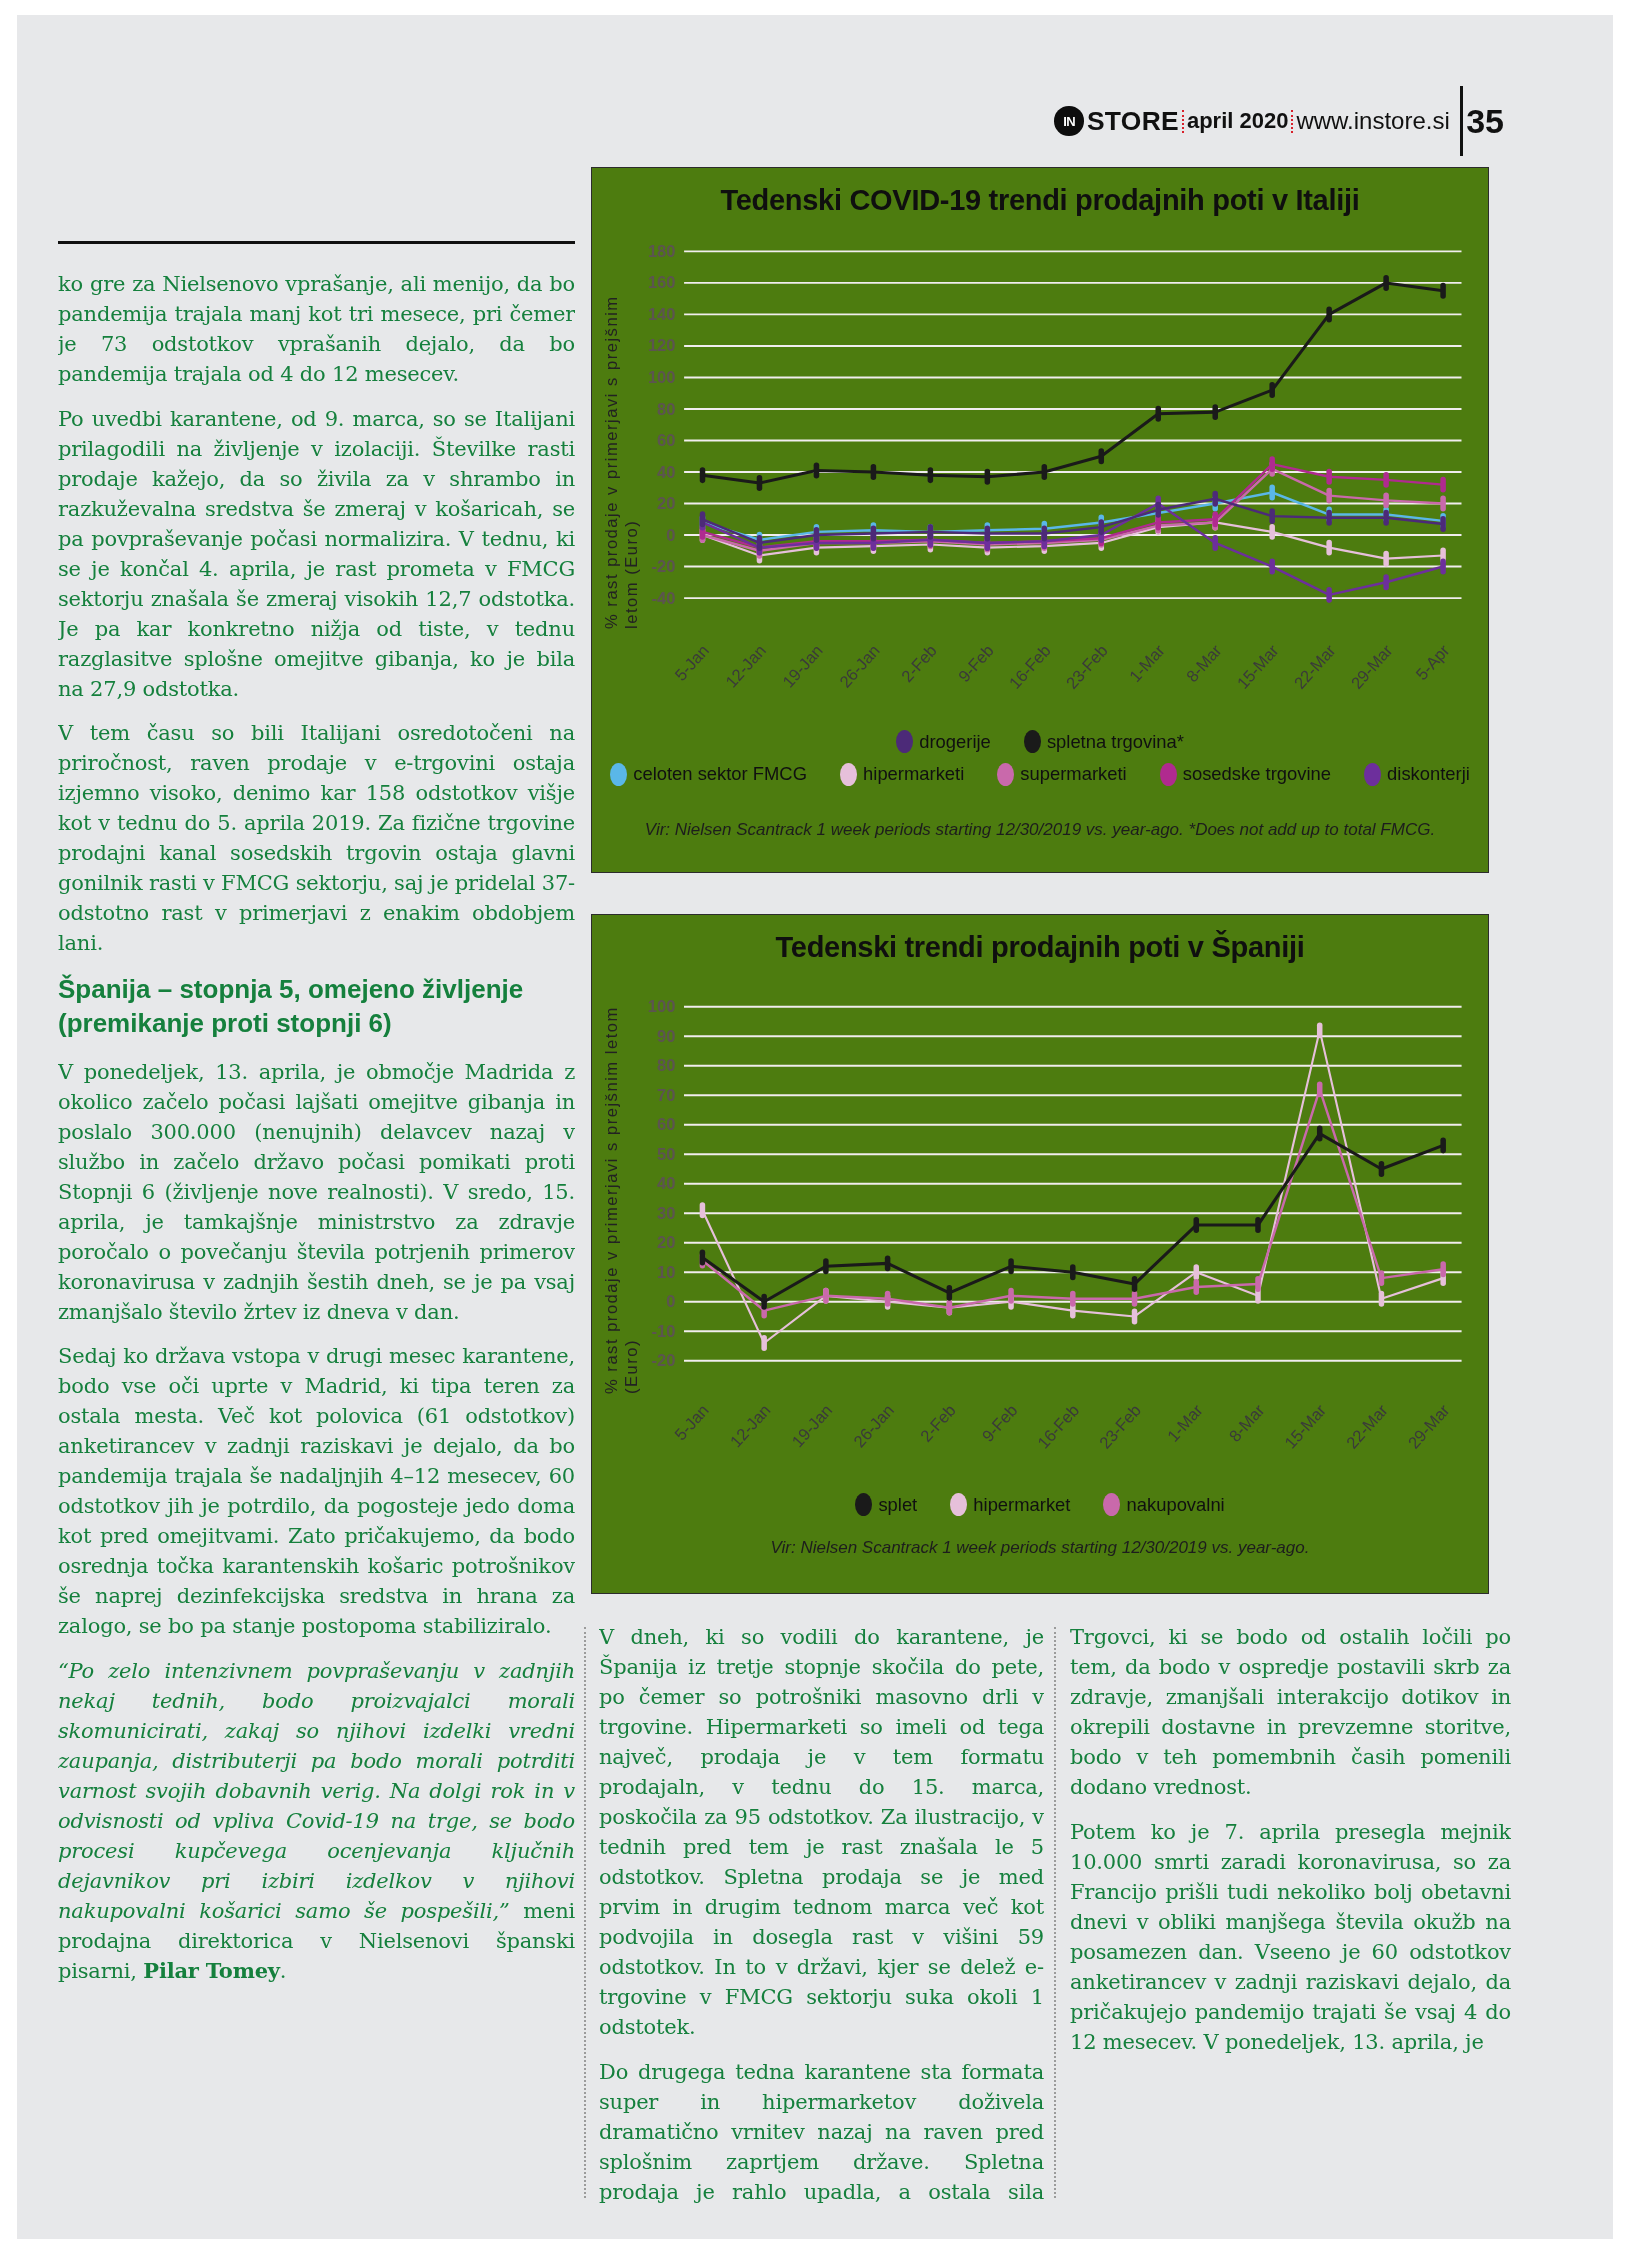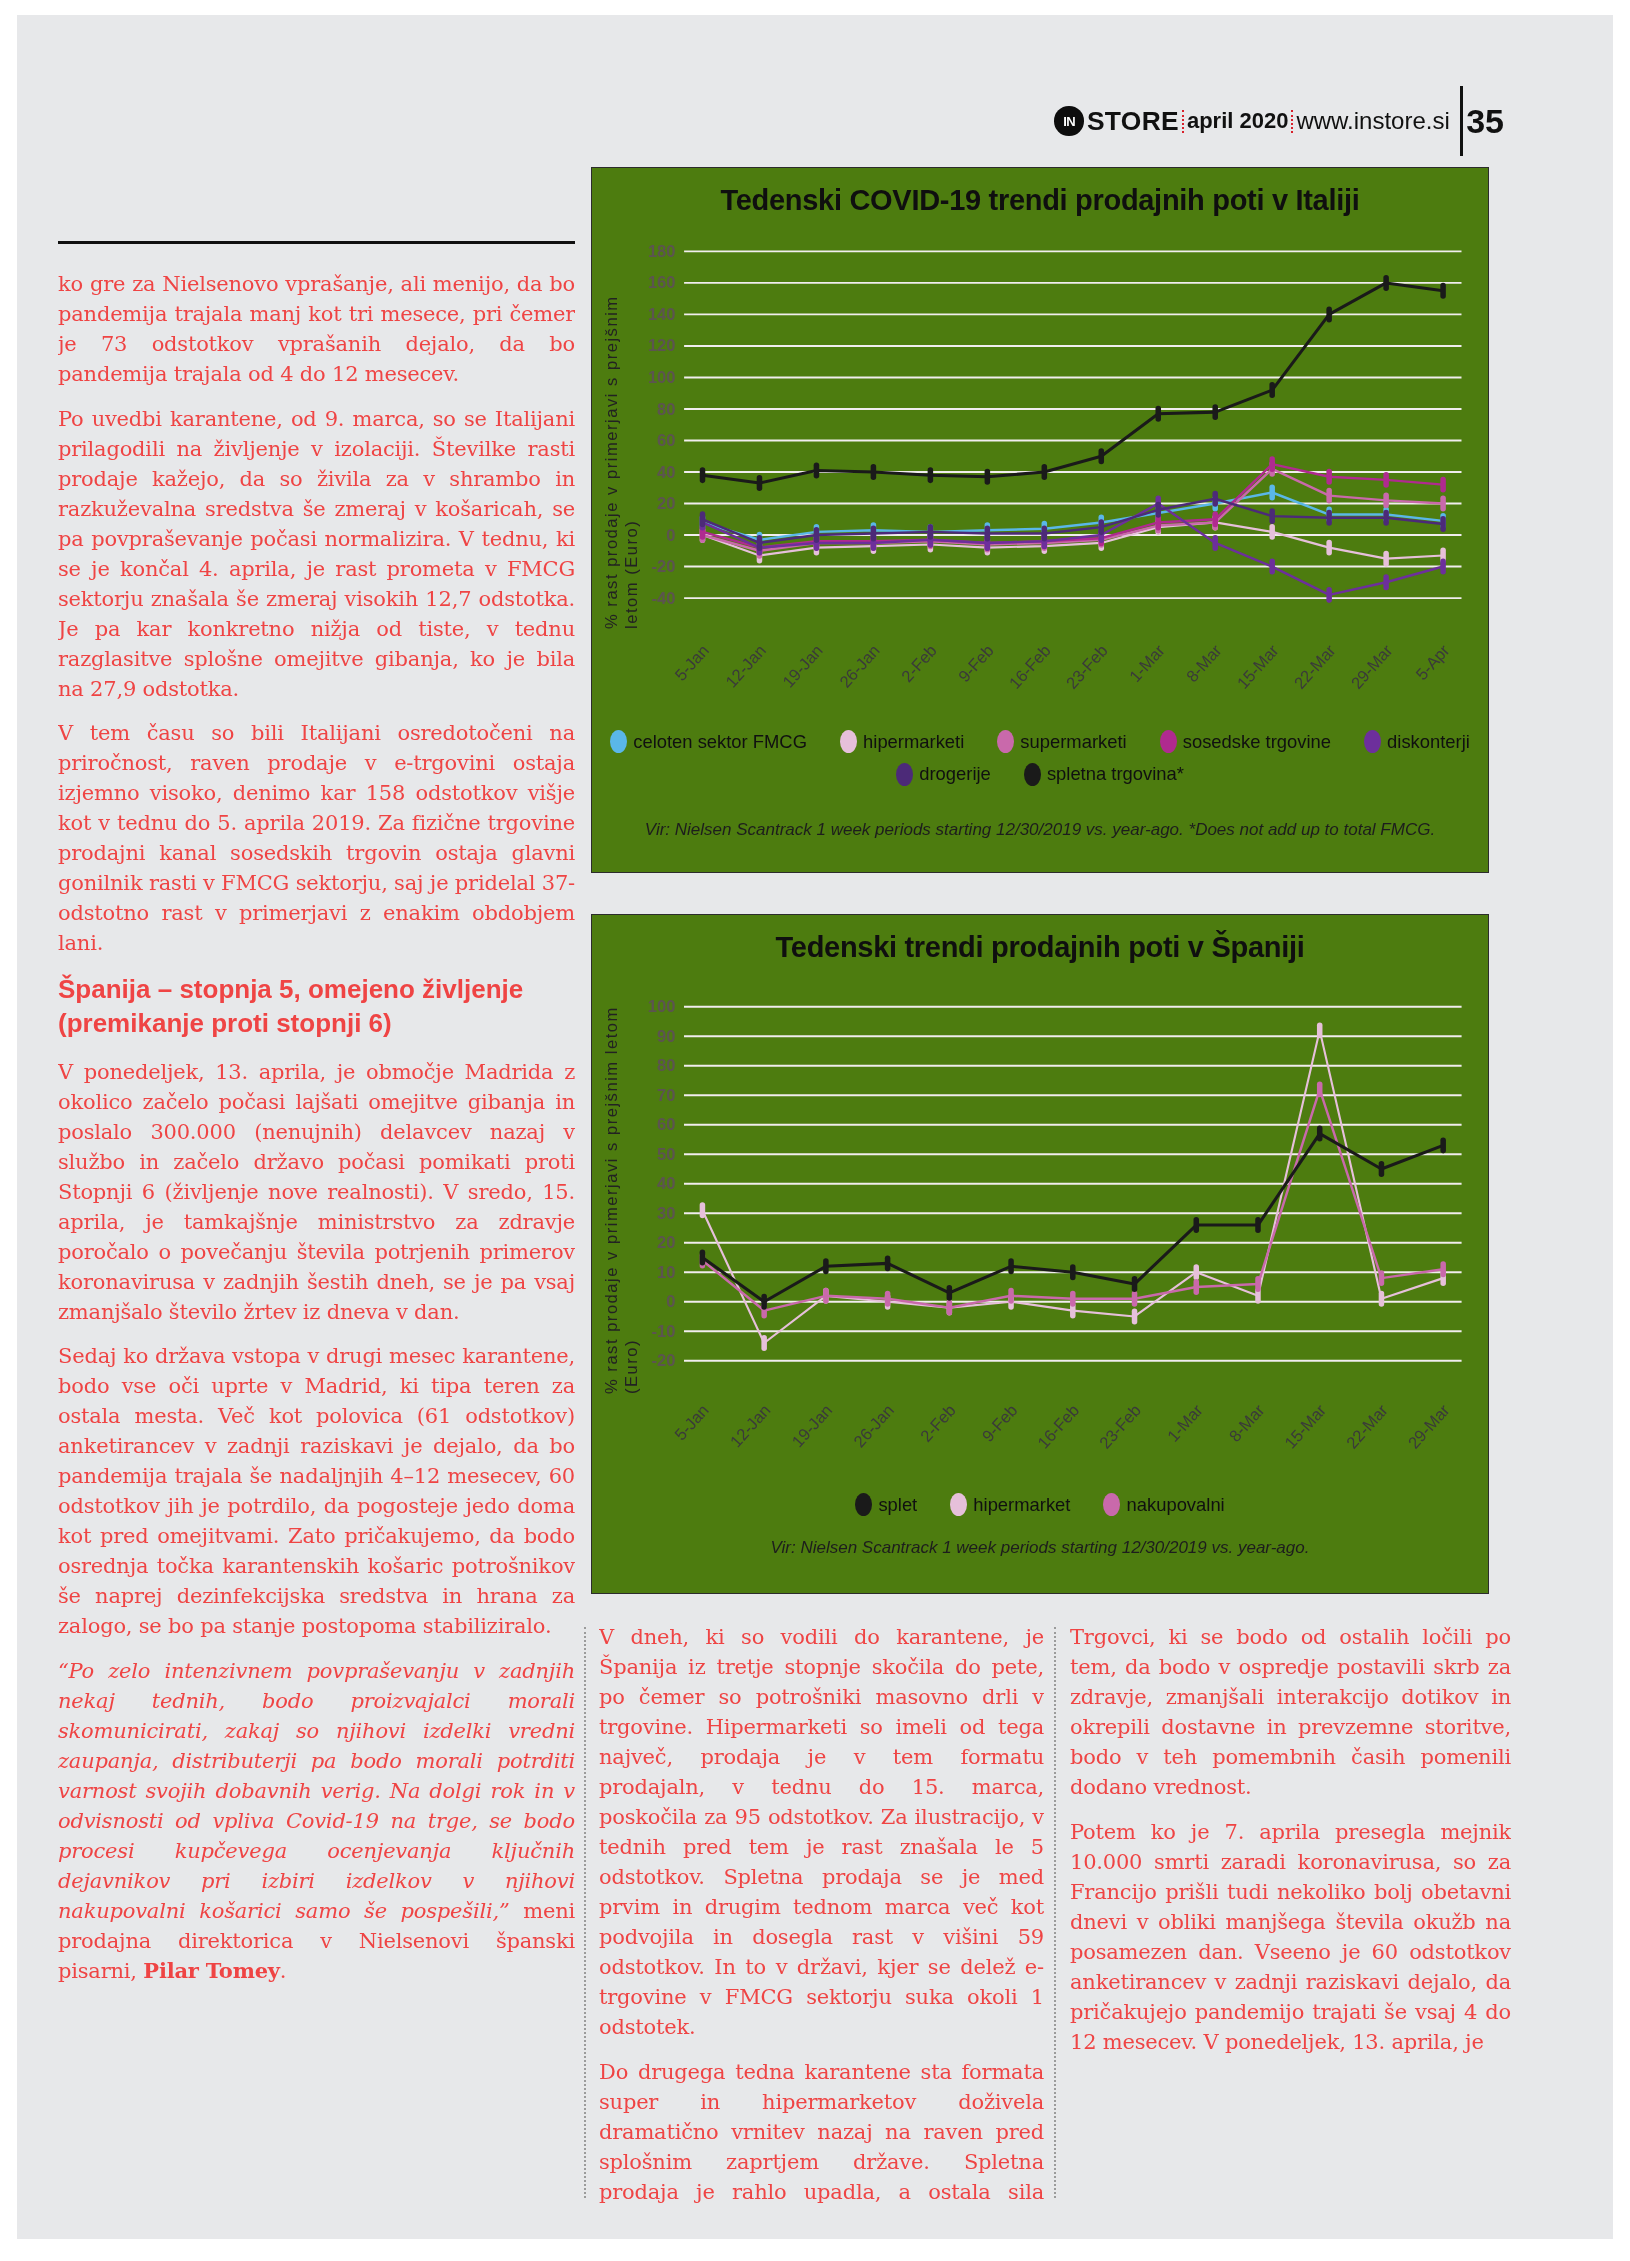--- a/index.html
+++ b/index.html
@@ -12,21 +12,21 @@
   .brand{font-weight:bold;font-size:26.4px;letter-spacing:0.3px;}
   .rdots{height:23px;border-left:2.5px dotted #d8202a;}
   .issue{font-weight:bold;font-size:22px;}
   .site{font-size:24px;}
   .vbar{height:70px;border-left:3.1px solid #111;margin-left:7.4px;}
   .pageno{font-weight:bold;font-size:34px;}
 
   .left-rule{position:absolute;left:58px;top:241px;width:517px;height:3.1px;background:#101010;}
 
   
-  .col{position:absolute;font-family:"DejaVu Serif",serif;font-size:21px;line-height:30px;text-align:justify;color:#ef4444;letter-spacing:-0.2px;}
+  .col{position:absolute;font-family:"DejaVu Serif",serif;font-size:21px;line-height:30px;text-align:justify;color:#15803d;letter-spacing:-0.2px;}
   .col p{margin:0 0 14.7px 0;}
   .col-left{left:58px;top:269px;width:517px;height:1744px;overflow:hidden;}
   .col-mid{left:599px;top:1622px;width:445px;height:589px;overflow:hidden;}
   .col-right{left:1070px;top:1622px;width:441px;height:589px;overflow:hidden;}
   .heading{font-family:"Liberation Sans",sans-serif;font-weight:bold;font-size:26px;line-height:1.3;margin:8.6px 0 16px 0;text-align:left;letter-spacing:0;}
   .quote-it{font-style:italic;}
   .vdots{position:absolute;width:0;border-left:2.5px dotted #9b9b9b;}
   #vd1{left:584px;top:1627px;height:571px;}
   #vd2{left:1054px;top:1627px;height:571px;}
 
@@ -222,48 +222,48 @@
         <rect x="856.2692307692307" y="288.03703703703707" width="9" height="26" rx="4.5" fill="#1a1a1a"></rect>
         <rect x="949.1153846153846" y="285.46913580246917" width="9" height="26" rx="4.5" fill="#1a1a1a"></rect>
         <rect x="1041.9615384615386" y="249.51851851851848" width="9" height="26" rx="4.5" fill="#1a1a1a"></rect>
         <rect x="1134.8076923076924" y="126.25925925925924" width="9" height="26" rx="4.5" fill="#1a1a1a"></rect>
         <rect x="1227.6538461538462" y="74.90123456790127" width="9" height="26" rx="4.5" fill="#1a1a1a"></rect>
         <rect x="1320.5" y="87.74074074074076" width="9" height="26" rx="4.5" fill="#1a1a1a"></rect>
       </svg>
     <div class="legend" id="legend1">
         <div class="legend-row">
           <div class="legend-item">
+            <span class="swatch" style="background: rgb(76, 42, 120);"></span>
+            <span>drogerije</span>
+          </div>
+          <div class="legend-item">
+            <span class="swatch" style="background: rgb(26, 26, 26);"></span>
+            <span>spletna trgovina*</span>
+          </div>
+        </div>
+        <div class="legend-row">
+          <div class="legend-item">
             <span class="swatch" style="background: rgb(90, 183, 232);"></span>
             <span>celoten sektor FMCG</span>
           </div>
           <div class="legend-item">
             <span class="swatch" style="background: rgb(230, 192, 218);"></span>
             <span>hipermarketi</span>
           </div>
           <div class="legend-item">
             <span class="swatch" style="background: rgb(201, 105, 171);"></span>
             <span>supermarketi</span>
           </div>
           <div class="legend-item">
             <span class="swatch" style="background: rgb(176, 42, 143);"></span>
             <span>sosedske trgovine</span>
           </div>
           <div class="legend-item">
             <span class="swatch" style="background: rgb(109, 47, 156);"></span>
             <span>diskonterji</span>
-          </div>
-        </div>
-        <div class="legend-row">
-          <div class="legend-item">
-            <span class="swatch" style="background: rgb(76, 42, 120);"></span>
-            <span>drogerije</span>
-          </div>
-          <div class="legend-item">
-            <span class="swatch" style="background: rgb(26, 26, 26);"></span>
-            <span>spletna trgovina*</span>
           </div>
         </div>
       </div>
     <div class="footnote" id="fn1">Vir: Nielsen Scantrack 1 week periods starting 12/30/2019 vs. year-ago. *Does not add up to total FMCG.</div>
   </div>
 
   <div class="chart-box" id="chart2">
     <div class="chart-title">Tedenski trendi prodajnih poti v Španiji</div>
     <div class="ylab" id="ylab2">% rast prodaje v primerjavi s prejšnim letom (Euro)</div>
     <svg class="plot" width="850" height="510" viewBox="0 0 1385 830">

